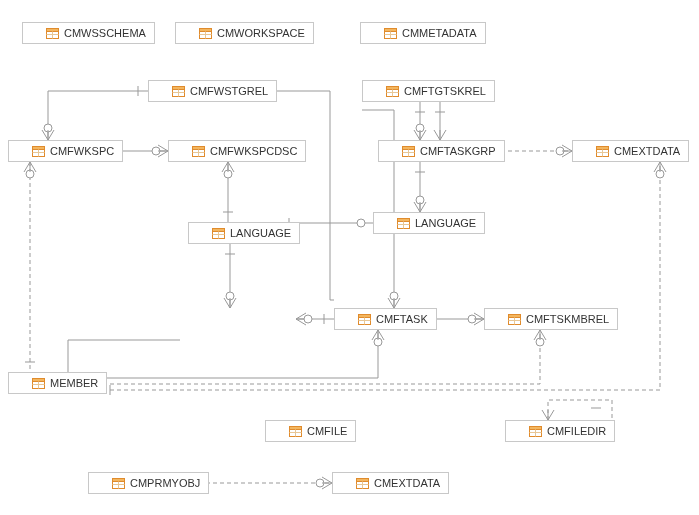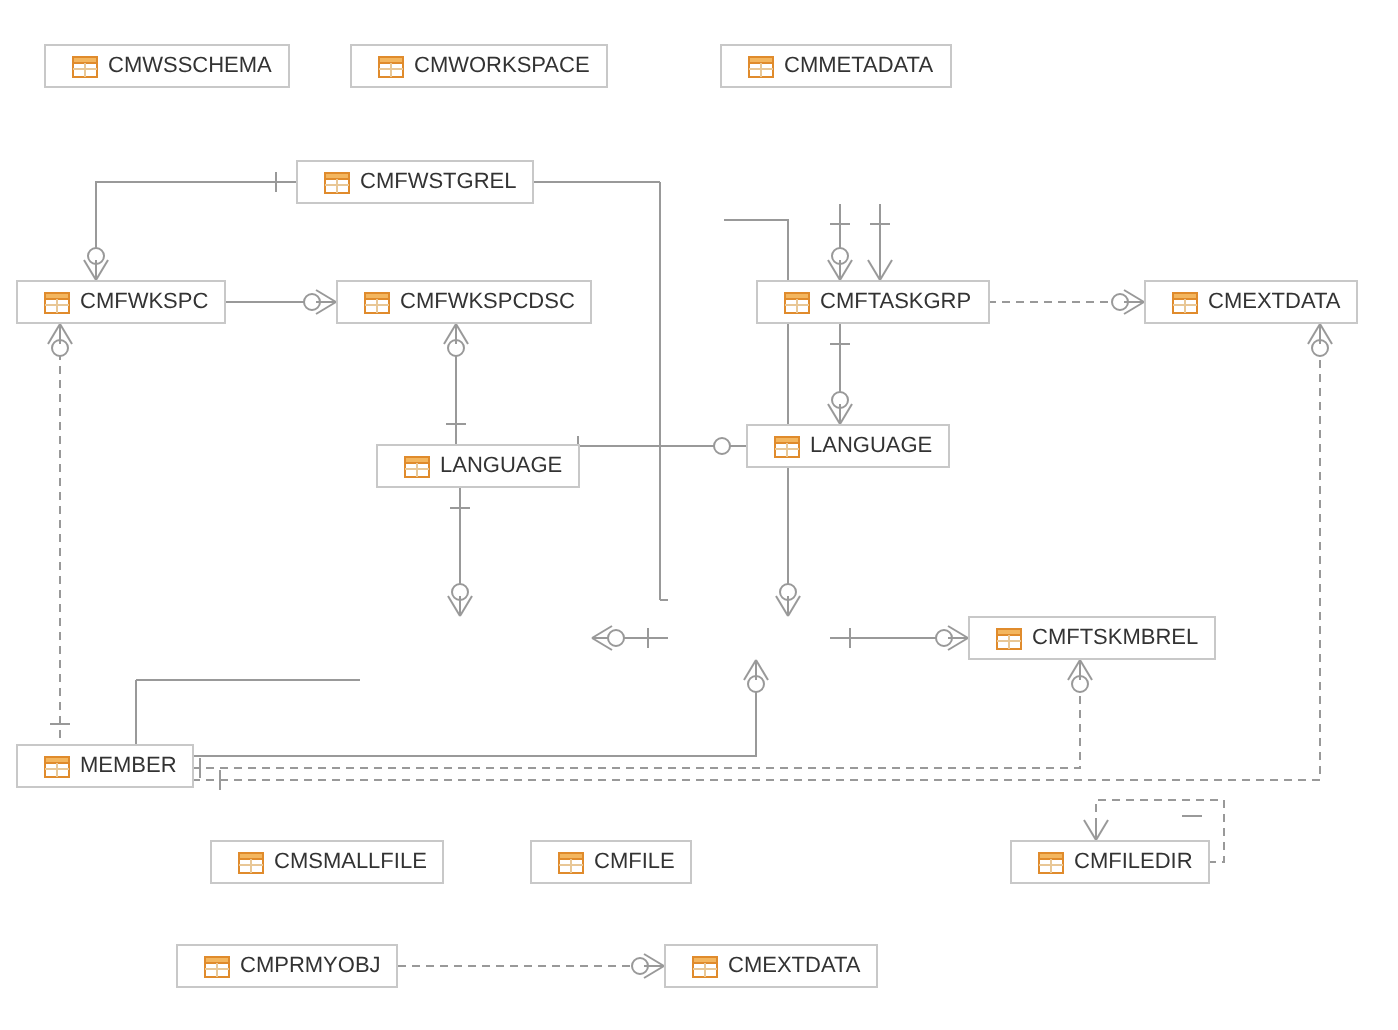--- a/index.html
+++ b/index.html
@@ -1,18 +1,18 @@
 <!DOCTYPE html>
 <html><head>
 <meta charset="utf-8">
 <style>
   html,body{margin:0;padding:0;background:#fff;font-family:Verdana,Geneva,sans-serif;font-size:11px;color:#333}
   .canvas{position:relative;width:699px;height:515px;background:#fff}
   svg.connectors{position:absolute;left:0;top:0;width:699px;height:515px;pointer-events:none}
-  .node{position:absolute;display:flex;align-items:center;padding:3px 8px 3px 13px;border:1px solid #c8c8c8;background:#fff;white-space:nowrap;box-sizing:border-box;height:22px}
+  .node{position:absolute;display:flex;align-items:center;padding:3px 8px 3px 23px;border:1px solid #c8c8c8;background:#fff;white-space:nowrap;box-sizing:border-box;height:22px}
   .node .icon{flex:0 0 auto;margin-right:5px;display:flex;align-items:center}
   .node .label{flex:0 0 auto}
   
   .icon svg{display:block}
   
   .n1{left:22px;top:22px}
   .n2{left:175px;top:22px}
   .n3{left:360px;top:22px}
   .n4{left:148px;top:80px}
   .n5{left:362px;top:80px}
@@ -194,20 +194,31 @@
       <span class="icon">
         <svg width="13" height="11">
           <rect x="0.5" y="0.5" width="12" height="10" fill="#fff" stroke="#e08b2c"></rect>
           <rect x="0.5" y="0.5" width="12" height="3" fill="#f3b65f" stroke="#e08b2c"></rect>
           <line x1="0.5" y1="6.5" x2="12.5" y2="6.5" stroke="#e8c796"></line>
           <line x1="6.5" y1="3.5" x2="6.5" y2="10.5" stroke="#e8c796"></line>
         </svg>
       </span>
       <span class="label">CMFWSTGREL</span>
     </div>
+<div class="node n5">
+      <span class="icon">
+        <svg width="13" height="11">
+          <rect x="0.5" y="0.5" width="12" height="10" fill="#fff" stroke="#e08b2c"></rect>
+          <rect x="0.5" y="0.5" width="12" height="3" fill="#f3b65f" stroke="#e08b2c"></rect>
+          <line x1="0.5" y1="6.5" x2="12.5" y2="6.5" stroke="#e8c796"></line>
+          <line x1="6.5" y1="3.5" x2="6.5" y2="10.5" stroke="#e8c796"></line>
+        </svg>
+      </span>
+      <span class="label">CMFTGTSKREL</span>
+    </div>
 <div class="node n6">
       <span class="icon">
         <svg width="13" height="11">
           <rect x="0.5" y="0.5" width="12" height="10" fill="#fff" stroke="#e08b2c"></rect>
           <rect x="0.5" y="0.5" width="12" height="3" fill="#f3b65f" stroke="#e08b2c"></rect>
           <line x1="0.5" y1="6.5" x2="12.5" y2="6.5" stroke="#e8c796"></line>
           <line x1="6.5" y1="3.5" x2="6.5" y2="10.5" stroke="#e8c796"></line>
         </svg>
       </span>
       <span class="label">CMFWKSPC</span>
@@ -260,20 +271,31 @@
       <span class="icon">
         <svg width="13" height="11">
           <rect x="0.5" y="0.5" width="12" height="10" fill="#fff" stroke="#e08b2c"></rect>
           <rect x="0.5" y="0.5" width="12" height="3" fill="#f3b65f" stroke="#e08b2c"></rect>
           <line x1="0.5" y1="6.5" x2="12.5" y2="6.5" stroke="#e8c796"></line>
           <line x1="6.5" y1="3.5" x2="6.5" y2="10.5" stroke="#e8c796"></line>
         </svg>
       </span>
       <span class="label">LANGUAGE</span>
     </div>
+<div class="node n13">
+      <span class="icon">
+        <svg width="13" height="11">
+          <rect x="0.5" y="0.5" width="12" height="10" fill="#fff" stroke="#e08b2c"></rect>
+          <rect x="0.5" y="0.5" width="12" height="3" fill="#f3b65f" stroke="#e08b2c"></rect>
+          <line x1="0.5" y1="6.5" x2="12.5" y2="6.5" stroke="#e8c796"></line>
+          <line x1="6.5" y1="3.5" x2="6.5" y2="10.5" stroke="#e8c796"></line>
+        </svg>
+      </span>
+      <span class="label">CMFTASK</span>
+    </div>
 <div class="node n14">
       <span class="icon">
         <svg width="13" height="11">
           <rect x="0.5" y="0.5" width="12" height="10" fill="#fff" stroke="#e08b2c"></rect>
           <rect x="0.5" y="0.5" width="12" height="3" fill="#f3b65f" stroke="#e08b2c"></rect>
           <line x1="0.5" y1="6.5" x2="12.5" y2="6.5" stroke="#e8c796"></line>
           <line x1="6.5" y1="3.5" x2="6.5" y2="10.5" stroke="#e8c796"></line>
         </svg>
       </span>
       <span class="label">CMFTSKMBREL</span>
@@ -282,31 +304,20 @@
       <span class="icon">
         <svg width="13" height="11">
           <rect x="0.5" y="0.5" width="12" height="10" fill="#fff" stroke="#e08b2c"></rect>
           <rect x="0.5" y="0.5" width="12" height="3" fill="#f3b65f" stroke="#e08b2c"></rect>
           <line x1="0.5" y1="6.5" x2="12.5" y2="6.5" stroke="#e8c796"></line>
           <line x1="6.5" y1="3.5" x2="6.5" y2="10.5" stroke="#e8c796"></line>
         </svg>
       </span>
       <span class="label">MEMBER</span>
     </div>
-<div class="node n16">
-      <span class="icon">
-        <svg width="13" height="11">
-          <rect x="0.5" y="0.5" width="12" height="10" fill="#fff" stroke="#e08b2c"></rect>
-          <rect x="0.5" y="0.5" width="12" height="3" fill="#f3b65f" stroke="#e08b2c"></rect>
-          <line x1="0.5" y1="6.5" x2="12.5" y2="6.5" stroke="#e8c796"></line>
-          <line x1="6.5" y1="3.5" x2="6.5" y2="10.5" stroke="#e8c796"></line>
-        </svg>
-      </span>
-      <span class="label">CMSMALLFILE</span>
-    </div>
 <div class="node n17">
       <span class="icon">
         <svg width="13" height="11">
           <rect x="0.5" y="0.5" width="12" height="10" fill="#fff" stroke="#e08b2c"></rect>
           <rect x="0.5" y="0.5" width="12" height="3" fill="#f3b65f" stroke="#e08b2c"></rect>
           <line x1="0.5" y1="6.5" x2="12.5" y2="6.5" stroke="#e8c796"></line>
           <line x1="6.5" y1="3.5" x2="6.5" y2="10.5" stroke="#e8c796"></line>
         </svg>
       </span>
       <span class="label">CMFILE</span>

